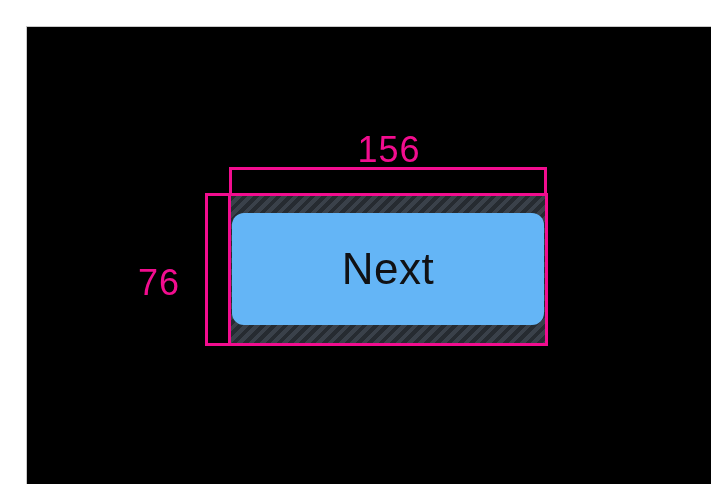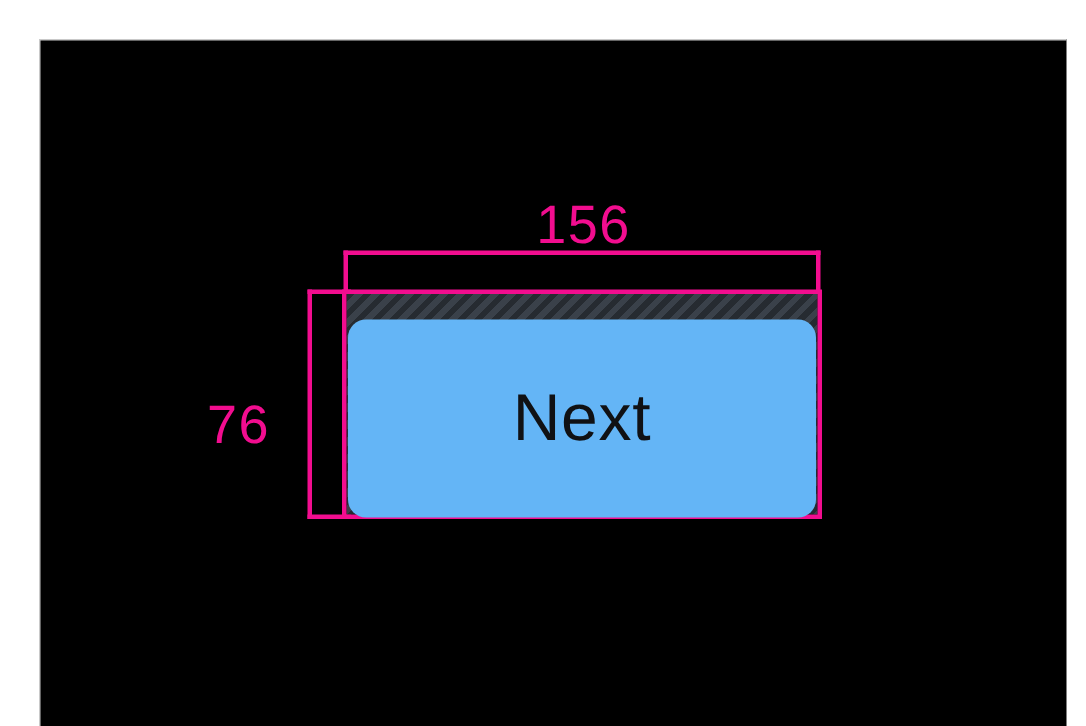--- a/index.html
+++ b/index.html
@@ -84,21 +84,21 @@
       var(--hatch-base) 8px
     );
   }
 
   
   .next-button {
     position: absolute;
     left: 1px;
     top: 17px;
     width: 312px;
-    height: 132px;
+    height: 112px;
     background: var(--button-fill);
     border-radius: 12px;
     display: flex;
     align-items: center;
     justify-content: center;
     color: var(--button-text);
     font-size: 44px;
     font-weight: 500;
     letter-spacing: 0.5px;
     cursor: pointer;

